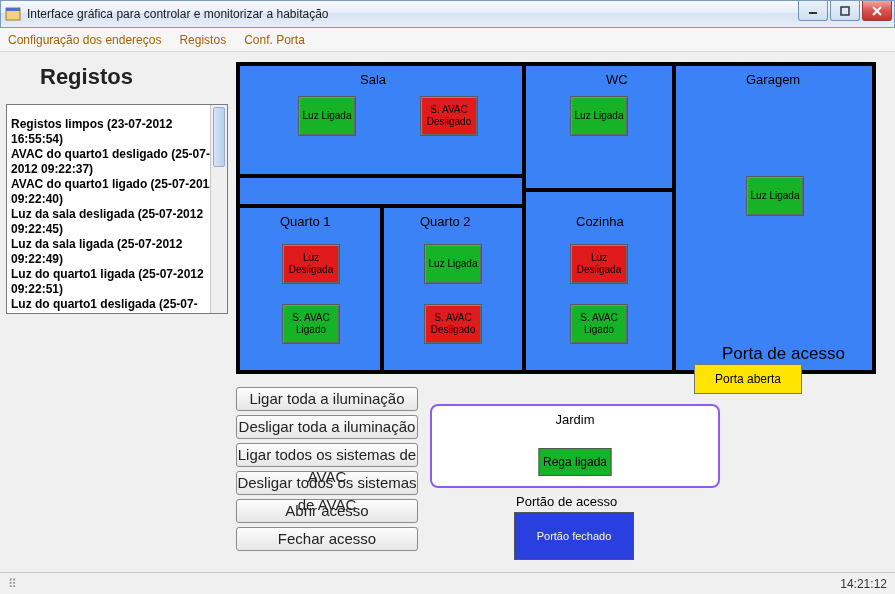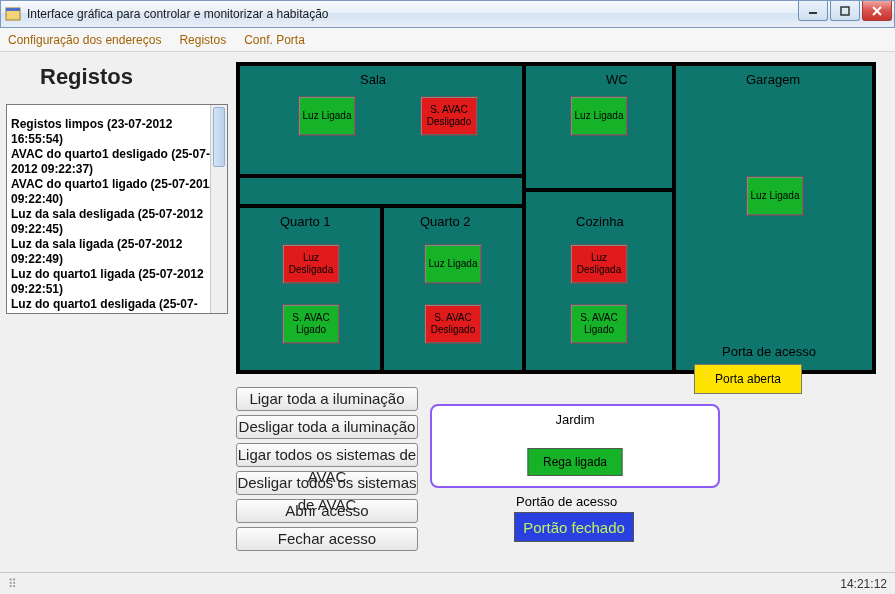--- a/index.html
+++ b/index.html
@@ -97,21 +97,21 @@
     border:1px solid #8a8a8a; border-radius:3px;
     text-align:center; line-height:22px; font-size:15px;
     color:#222;
   }
   
   .plan {
     position:absolute;
     left:236px; top:10px;
     width:640px; height:312px;
     border:4px solid #000;
-    background:#0f766e;
+    background:#3b82f6;
   }
   .wall { position:absolute; background:#000; }
   .room-label { position:absolute; font-size:13px; color:#000; }
   .state-btn {
     position:absolute;
     width:58px; height:40px;
     border:1px solid #5a5a5a;
     box-shadow: 1px 1px 0 #888 inset, -1px -1px 0 #666 inset;
     text-align:center;
     font-size:10px; line-height:1.2;
@@ -122,35 +122,35 @@
   .state-red { background:#e11b1b; color:#000; }
   
   .jardim-box {
     position:absolute; left:430px; top:352px;
     width:290px; height:84px;
     border:2px solid #8b5cf6; background:#fff; border-radius:8px;
   }
   .jardim-box .lbl { position:absolute; left:50%; transform:translateX(-50%); top:6px; font-size:13px; }
   .rega-btn {
     position:absolute; left:50%; transform:translateX(-50%); bottom:10px;
-    width:95px; height:28px; background:#16b329; border:1px solid #555;
+    width:73px; height:28px; background:#16b329; border:1px solid #555;
     display:flex; align-items:center; justify-content:center;
     font-size:12px;
   }
-  .porta-label { position:absolute; left:722px; top:292px; font-size:13px; }
+  .porta-label { position:absolute; left:722px; top:292px; font-size:17px; }
   .porta-btn {
     position:absolute; left:694px; top:312px;
     width:108px; height:30px; background:#ffe400; border:1px solid #777;
     display:flex; align-items:center; justify-content:center; font-size:12px;
   }
   .portao-label { position:absolute; left:516px; top:442px; font-size:13px; }
   .portao-btn {
     position:absolute; left:514px; top:460px;
-    width:120px; height:30px; background:#2a3fe0; color:#bef264;
-    border:1px solid #555; display:flex; align-items:center; justify-content:center; font-size:15px;
+    width:120px; height:48px; background:#2a3fe0; color:#fef9c3;
+    border:1px solid #555; display:flex; align-items:center; justify-content:center; font-size:11px;
   }
   
   .statusbar {
     position:absolute; left:0; right:0; bottom:0; height:22px;
     background:#f0f0f0; border-top:1px solid #c9c9c9;
     display:flex; align-items:center; padding:0 8px;
     font-size:12px; color:#333;
   }
   .statusbar .grip { margin-right:auto; opacity:.5; }
   .statusbar .clock { margin-left:auto; }

